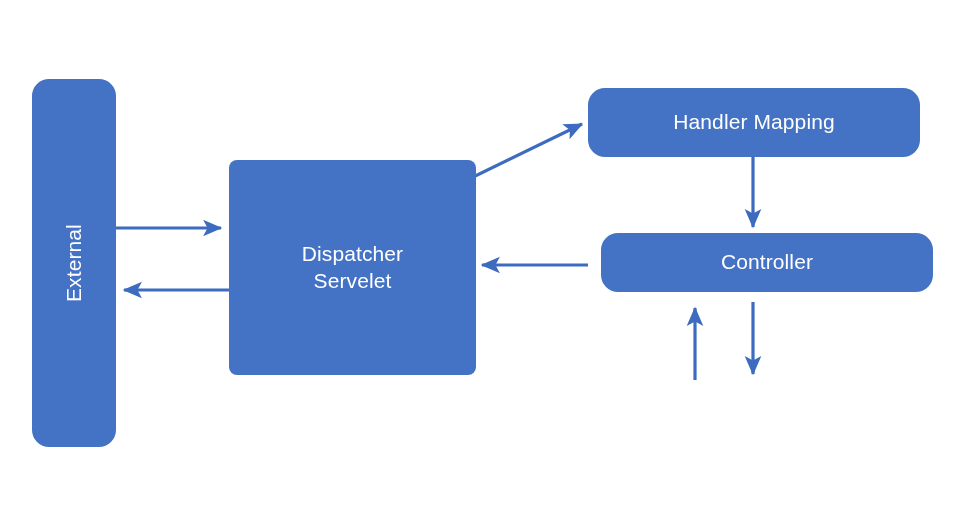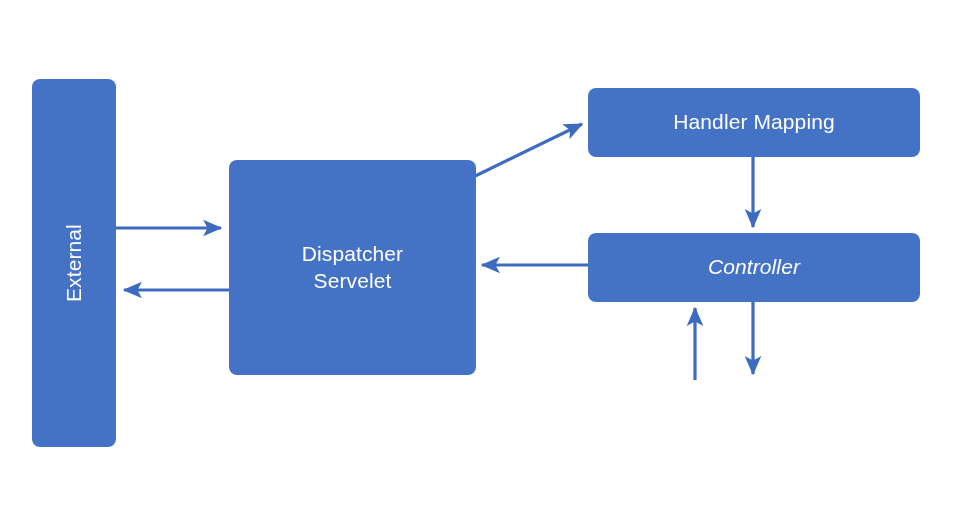--- a/index.html
+++ b/index.html
@@ -22,21 +22,21 @@
     display: flex;
     align-items: center;
     justify-content: center;
     text-align: center;
     font-size: 21px;
     font-weight: 400;
     line-height: 1.28;
     box-sizing: border-box;
     letter-spacing: 0.1px;
   }
-  .node.rounded-sm { border-radius: 8px; }
+  .node.rounded-sm { border-radius: 17px; }
   .node.rounded-lg { border-radius: 8px; }
   .node.vertical {
     writing-mode: vertical-rl;
     transform: rotate(180deg);
   }
   #edges {
     position: absolute;
     left: 0;
     top: 0;
     width: 969px;
@@ -83,18 +83,18 @@
 
   <div class="node rounded-lg" style="left:229px; top:160px; width:247px; height:215px;">
     <span class="node-label">Dispatcher
 Servelet</span>
   </div>
 
   <div class="node rounded-sm" style="left:588px; top:88px; width:332px; height:69px;">
     <span class="node-label">Handler Mapping</span>
   </div>
 
-  <div class="node rounded-sm" style="left:588px; top:233px; width:332px; height:69px;font-style:italic;">
+  <div class="node rounded-sm" style="left:601px; top:233px; width:332px; height:59px;">
     <span class="node-label">Controller</span>
   </div>
 
 
 </div>
 
 </body></html>

